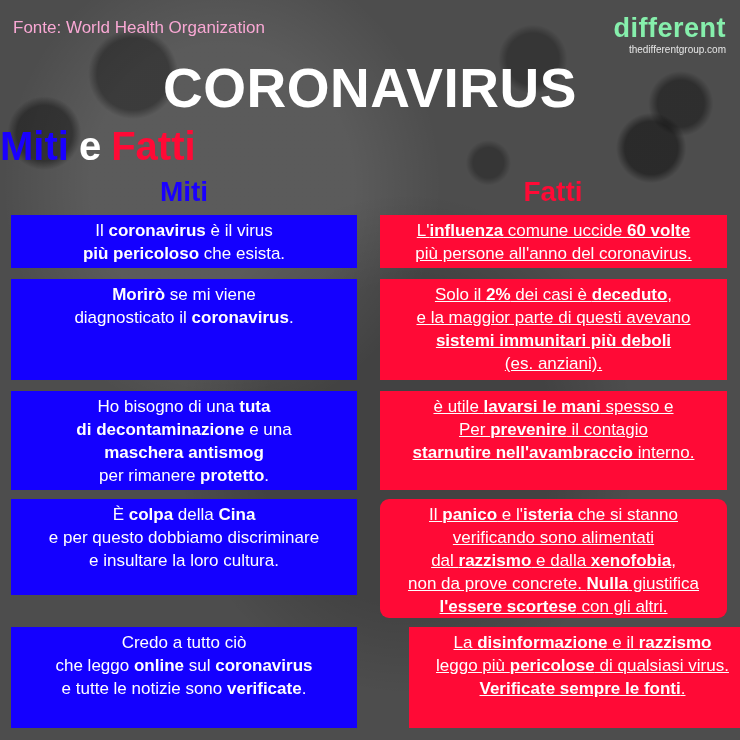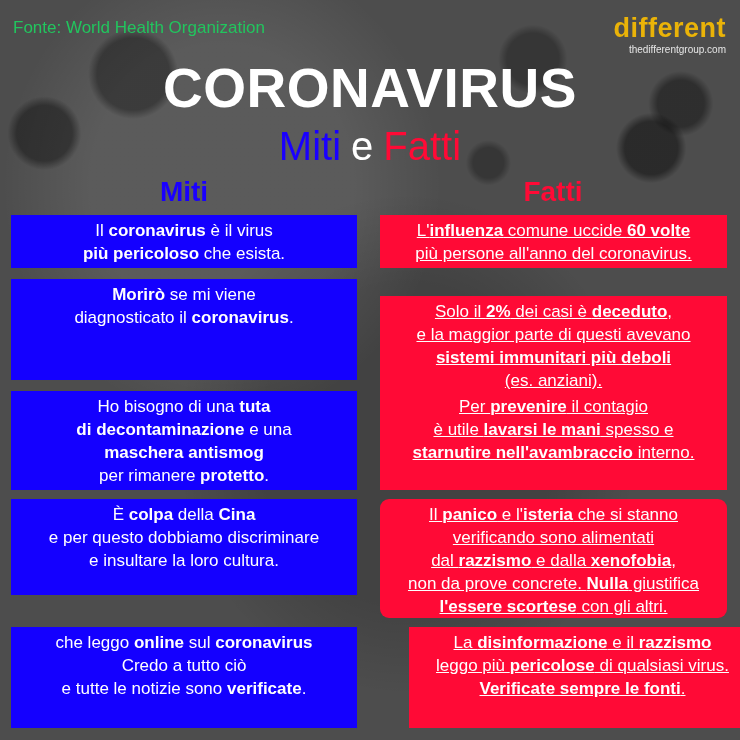--- a/index.html
+++ b/index.html
@@ -14,39 +14,39 @@
         radial-gradient(circle at 88% 20%, rgba(0,0,0,0.45) 0 3%, transparent 4%),
         radial-gradient(circle at 92% 14%, rgba(0,0,0,0.4) 0 2.5%, transparent 3.5%),
         radial-gradient(circle at 66% 22%, rgba(0,0,0,0.3) 0 2%, transparent 3%),
         radial-gradient(circle at 6% 18%, rgba(0,0,0,0.4) 0 3%, transparent 4%),
         radial-gradient(ellipse at 30% 25%, rgba(255,255,255,0.08) 0 18%, transparent 30%),
         radial-gradient(ellipse at 55% 60%, rgba(0,0,0,0.15) 0 25%, transparent 40%),
         #4d4d4d;
     }
     .source {
       position: absolute; left: 13px; top: 18px;
-      font-size: 17px; color: #22c55e;
+      font-size: 17px; color: #f9a8d4;
     }
     .brand {
       position: absolute; right: 14px; top: 14px; text-align: right;
     }
     .brand-name {
-      font-size: 27px; font-weight: 700; letter-spacing: 0.5px; line-height: 28px; color: #eab308;
+      font-size: 27px; font-weight: 700; letter-spacing: 0.5px; line-height: 28px; color: #86efac;
     }
     .brand-url {
       font-size: 10px; color: #e6e6e6; line-height: 16px;
     }
     .title {
       position: absolute; left: 0; right: 0; top: 60px;
       text-align: center; font-size: 55px; font-weight: 700; line-height: 56px;
       color: #fff; letter-spacing: 0.5px;
     }
     .subtitle {
       position: absolute; left: 0; right: 0; top: 124px;
-      text-align: center; font-size: 40px; font-weight: 400; line-height: 44px;
+      text-align: left; font-size: 40px; font-weight: 700; line-height: 44px;
     }
     .subtitle .miti { color: #1a00ff; }
     .subtitle .and { color: #fff; margin: 0 10px; }
     .subtitle .fatti { color: #ff0a36; }
     .col-head {
       position: absolute; top: 176px; width: 346px; text-align: center;
       font-size: 28px; font-weight: 700; line-height: 32px;
     }
     .col-head.left { left: 11px; color: #1a00ff; }
     .col-head.right { left: 380px; color: #ff0a36; }
@@ -84,54 +84,54 @@
   </div>
 <div class="box fact" style="top:215px;height:53px;">
     <span class="line"><span>L'</span><b>influenza</b><span> comune uccide </span><b>60 volte</b></span>
     <span class="line"><span>più persone all'anno del coronavirus.</span></span>
   </div>
 
 <div class="box myth" style="top:279px;height:101px;">
     <span class="line"><b>Morirò</b><span> se mi viene</span></span>
     <span class="line"><span>diagnosticato il </span><b>coronavirus</b><span>.</span></span>
   </div>
-<div class="box fact" style="top:279px;height:101px;margin-top:17px;">
+<div class="box fact" style="top:279px;height:101px;">
     <span class="line"><span>Solo il </span><b>2%</b><span> dei casi è </span><b>deceduto</b><span>,</span></span>
     <span class="line"><span>e la maggior parte di questi avevano</span></span>
     <span class="line"><b>sistemi immunitari più deboli</b></span>
     <span class="line"><span>(es. anziani).</span></span>
   </div>
 
 <div class="box myth" style="top:391px;height:99px;">
     <span class="line"><span>Ho bisogno di una </span><b>tuta</b></span>
     <span class="line"><b>di decontaminazione</b><span> e una</span></span>
     <span class="line"><b>maschera antismog</b></span>
     <span class="line"><span>per rimanere </span><b>protetto</b><span>.</span></span>
   </div>
 <div class="box fact" style="top:391px;height:99px;">
+    <span class="line"><span>è utile </span><b>lavarsi le mani</b><span> spesso e</span></span>
     <span class="line"><span>Per </span><b>prevenire</b><span> il contagio</span></span>
-    <span class="line"><span>è utile </span><b>lavarsi le mani</b><span> spesso e</span></span>
     <span class="line"><b>starnutire nell'avambraccio</b><span> interno.</span></span>
   </div>
 
 <div class="box myth" style="top:499px;height:96px;">
     <span class="line"><span>È </span><b>colpa</b><span> della </span><b>Cina</b></span>
     <span class="line"><span>e per questo dobbiamo discriminare</span></span>
     <span class="line"><span>e insultare la loro cultura.</span></span>
   </div>
 <div class="box fact" style="top:499px;height:119px;border-radius:9px;">
     <span class="line"><span>Il </span><b>panico</b><span> e l'</span><b>isteria</b><span> che si stanno</span></span>
     <span class="line"><span>verificando sono alimentati</span></span>
     <span class="line"><span>dal </span><b>razzismo</b><span> e dalla </span><b>xenofobia</b><span>,</span></span>
     <span class="line"><span>non da prove concrete. </span><b>Nulla</b><span> giustifica</span></span>
     <span class="line"><b>l'essere scortese</b><span> con gli altri.</span></span>
   </div>
 
 <div class="box myth" style="top:627px;height:101px;">
+    <span class="line"><span>Credo a tutto ciò</span></span>
     <span class="line"><span>che leggo </span><b>online</b><span> sul </span><b>coronavirus</b></span>
-    <span class="line"><span>Credo a tutto ciò</span></span>
     <span class="line"><span>e tutte le notizie sono </span><b>verificate</b><span>.</span></span>
   </div>
 <div class="box fact" style="top:627px;height:101px;margin-left:29px;">
     <span class="line"><span>La </span><b>disinformazione</b><span> e il </span><b>razzismo</b></span>
     <span class="line"><span>leggo più </span><b>pericolose</b><span> di qualsiasi virus.</span></span>
     <span class="line"><b>Verificate sempre le fonti</b><span>.</span></span>
   </div>
 
 </body></html>

